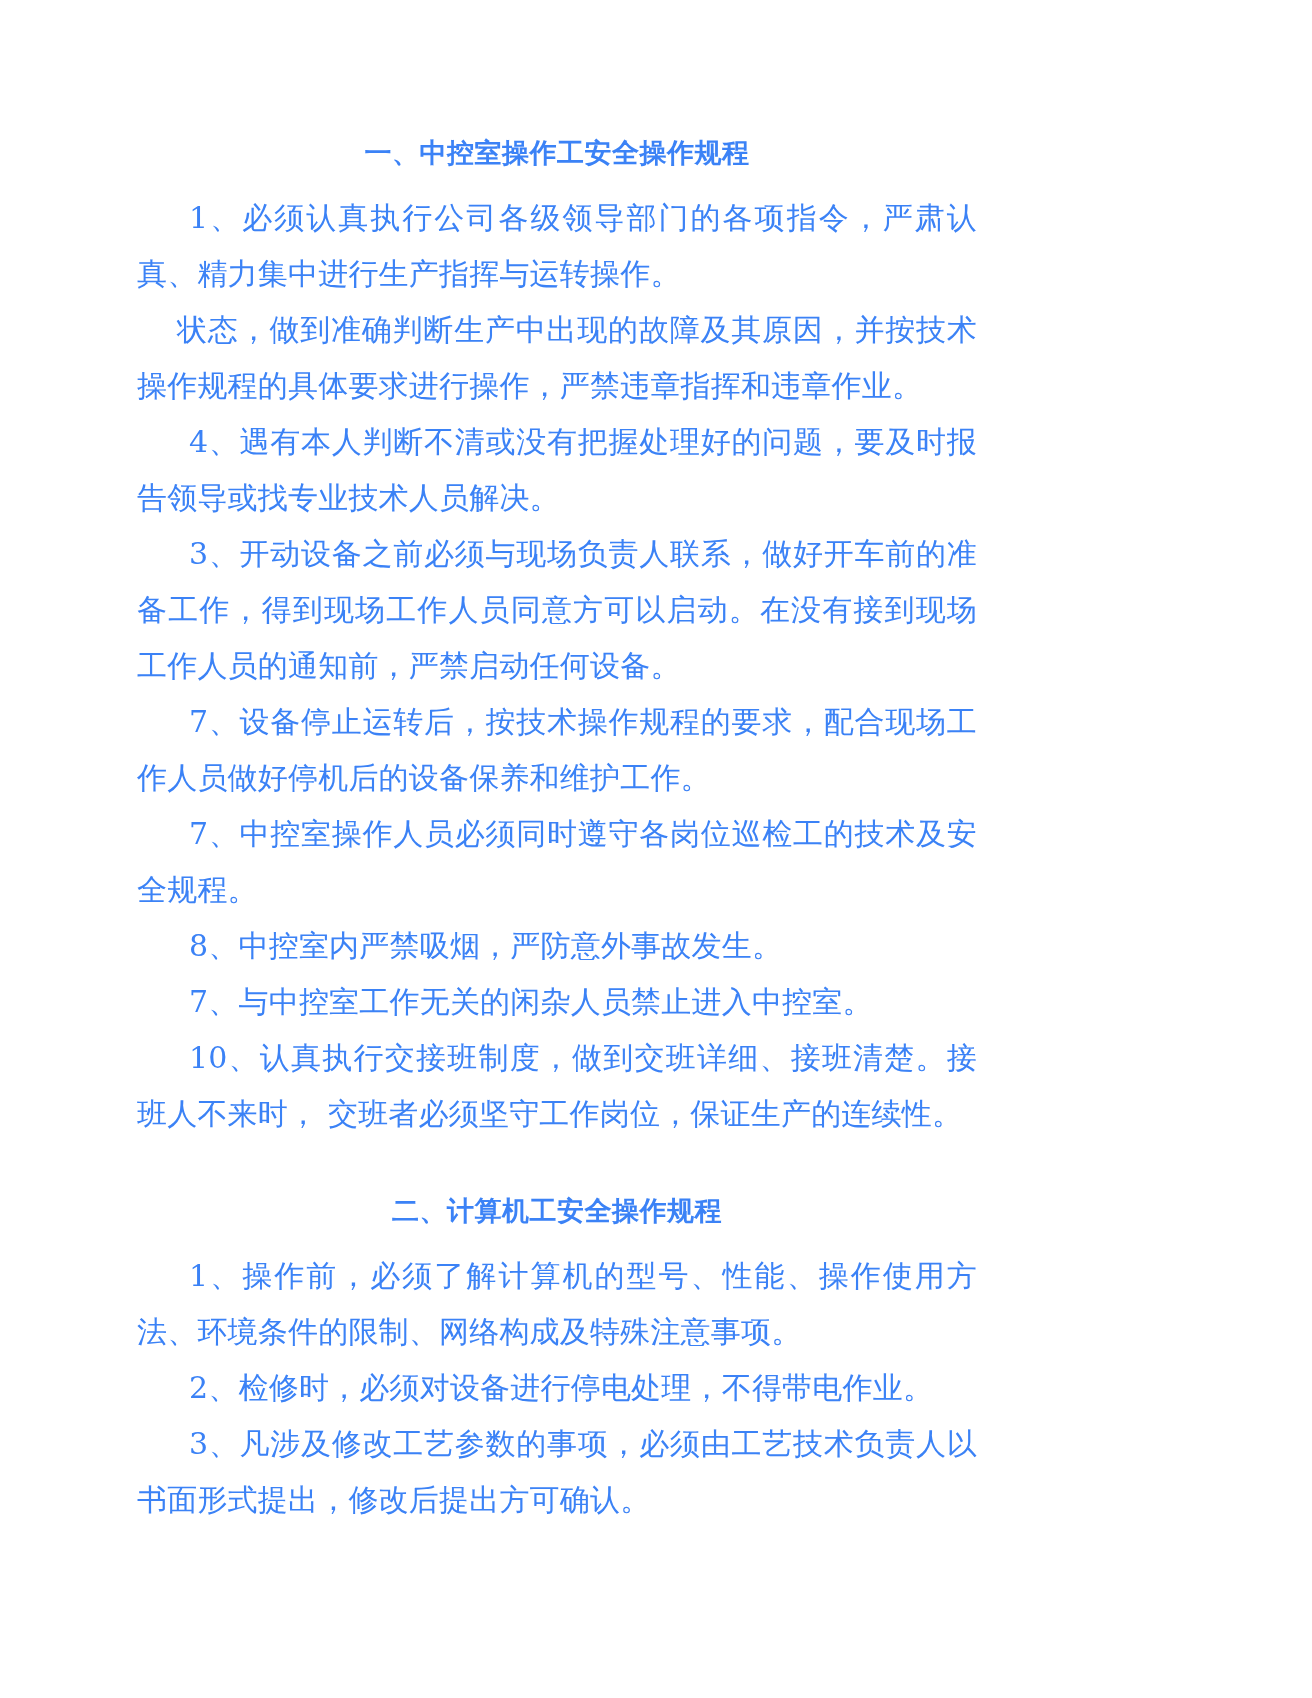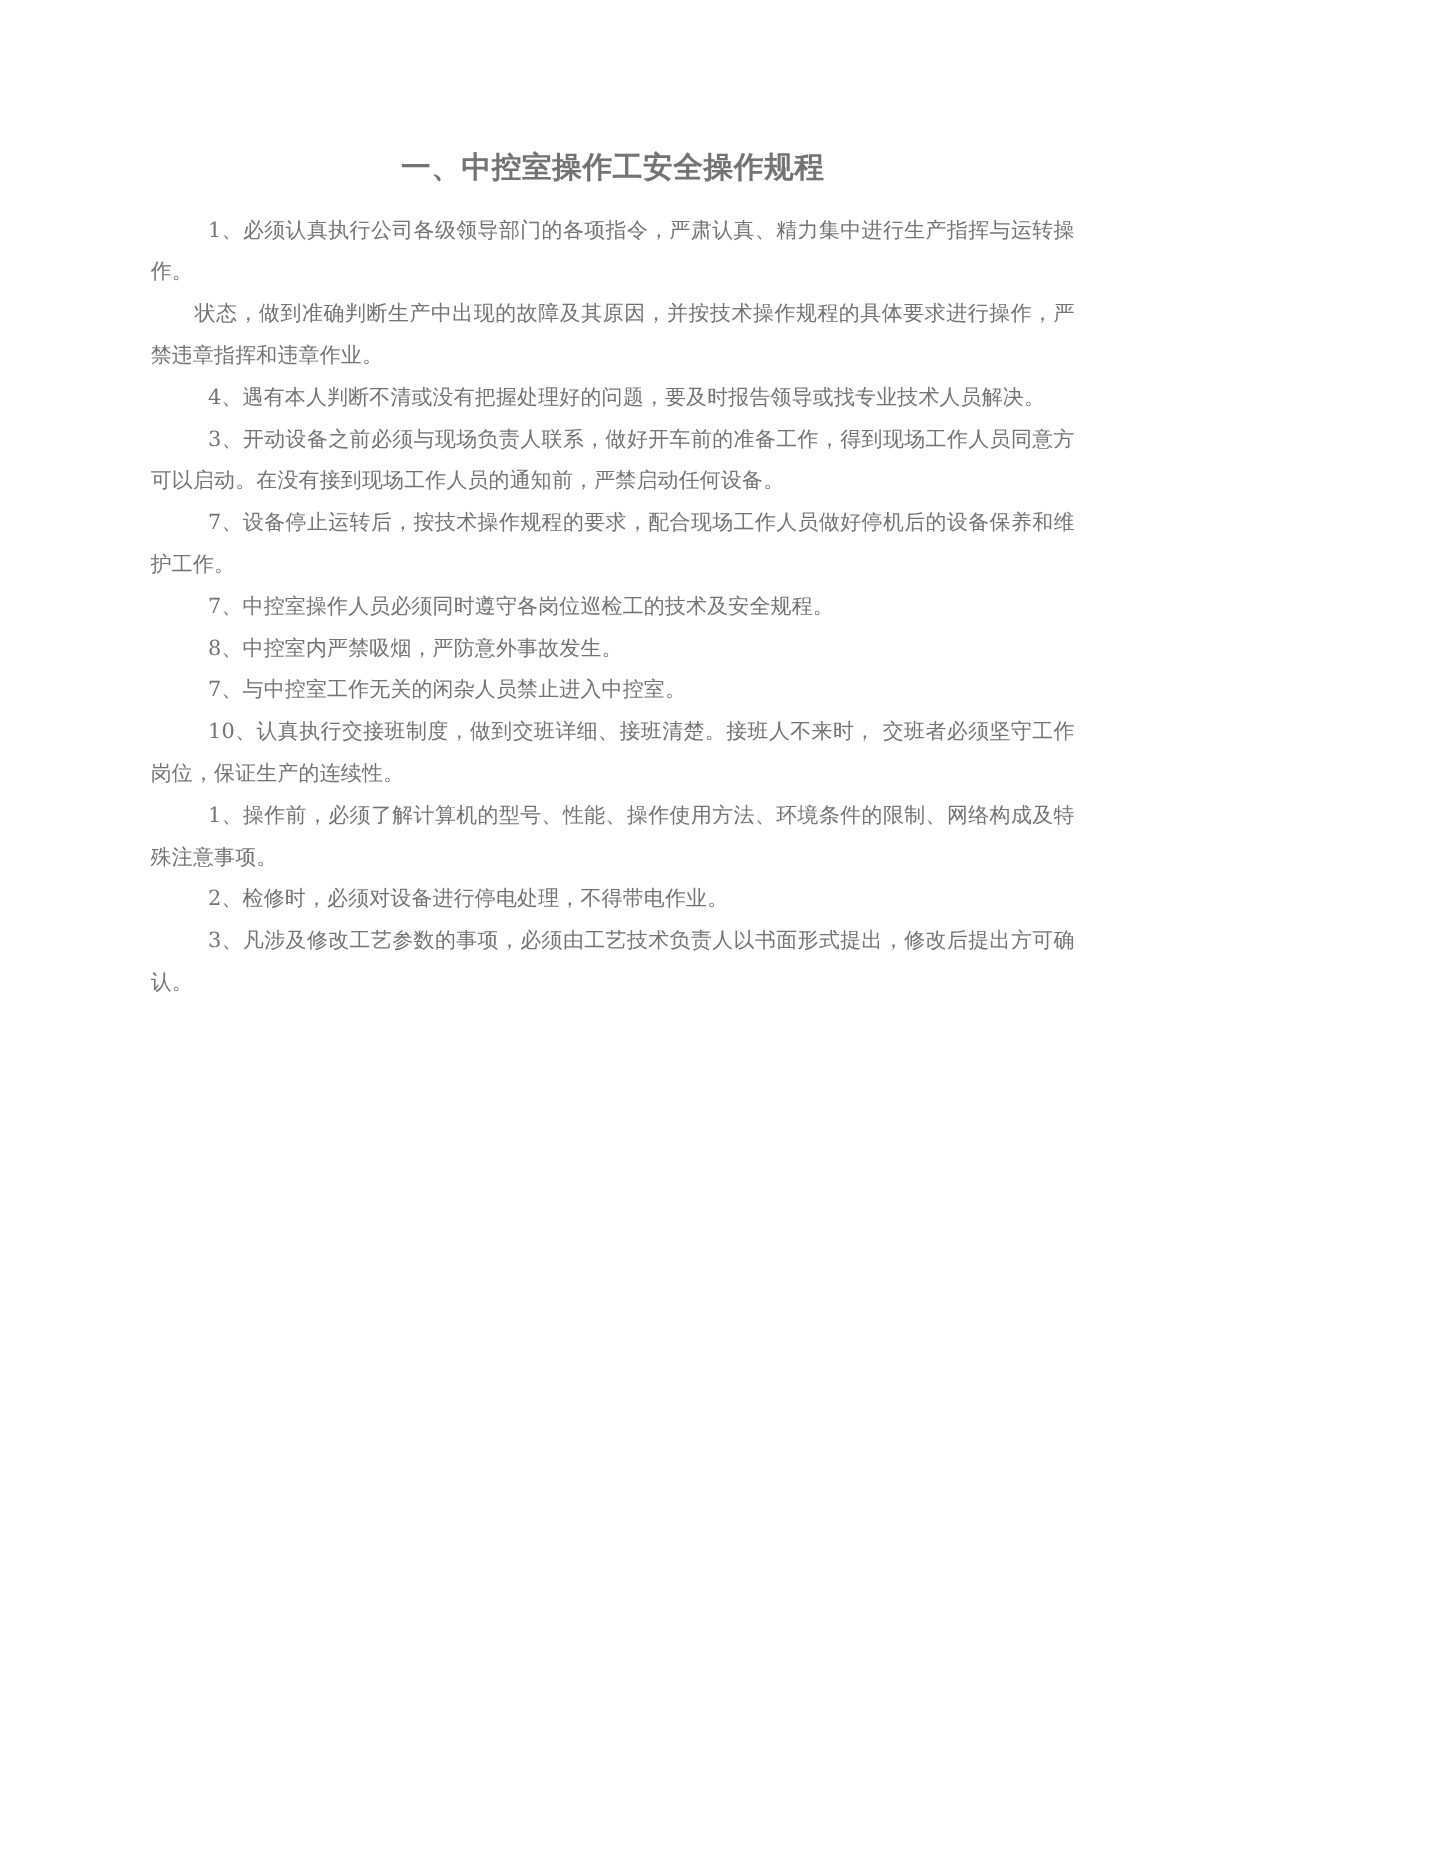--- a/index.html
+++ b/index.html
@@ -9,21 +9,21 @@
   }
 
   .page {
     position: relative;
     width: 1312px;
     height: 1698px;
     background: #ffffff;
     box-sizing: border-box;
     overflow: hidden;
     font-family: "DejaVu Serif", "Liberation Serif", serif;
-    color: #737373;
+    color: #3b82f6;
   }
 
   .content {
     position: absolute;
     left: 137px;
     top: 130px;
     width: 840px;
   }
 
   
@@ -40,22 +40,22 @@
   .heading-1 {
     margin: 0 0 14px 0;
   }
 
   .heading-2 {
     margin: 46px 0 14px 0;
   }
 
   
   .clause {
-    font-size: 19px;
-    line-height: 38px;
+    font-size: 30px;
+    line-height: 56px;
     margin: 0;
     text-indent: 52px;
     text-align: justify;
     text-justify: inter-character;
     letter-spacing: 0.2px;
     word-break: break-all;
     white-space: normal;
   }
 
   
@@ -88,20 +88,21 @@
     <p class="clause">7、设备停止运转后，按技术操作规程的要求，配合现场工作人员做好停机后的设备保养和维护工作。</p>
 
     <p class="clause">7、中控室操作人员必须同时遵守各岗位巡检工的技术及安全规程。</p>
 
     <p class="clause">8、中控室内严禁吸烟，严防意外事故发生。</p>
 
     <p class="clause">7、与中控室工作无关的闲杂人员禁止进入中控室。</p>
 
     <p class="clause">10、认真执行交接班制度，做到交班详细、接班清楚。接班人不来时， 交班者必须坚守工作岗位，保证生产的连续性。</p>
 
+    <h1 class="heading heading-2">二、计算机工安全操作规程</h1>
 
     <p class="clause">1、操作前，必须了解计算机的型号、性能、操作使用方法、环境条件的限制、网络构成及特殊注意事项。</p>
 
     <p class="clause">2、检修时，必须对设备进行停电处理，不得带电作业。</p>
 
     <p class="clause">3、凡涉及修改工艺参数的事项，必须由工艺技术负责人以书面形式提出，修改后提出方可确认。</p>
 
   </div>
 </div>
 

